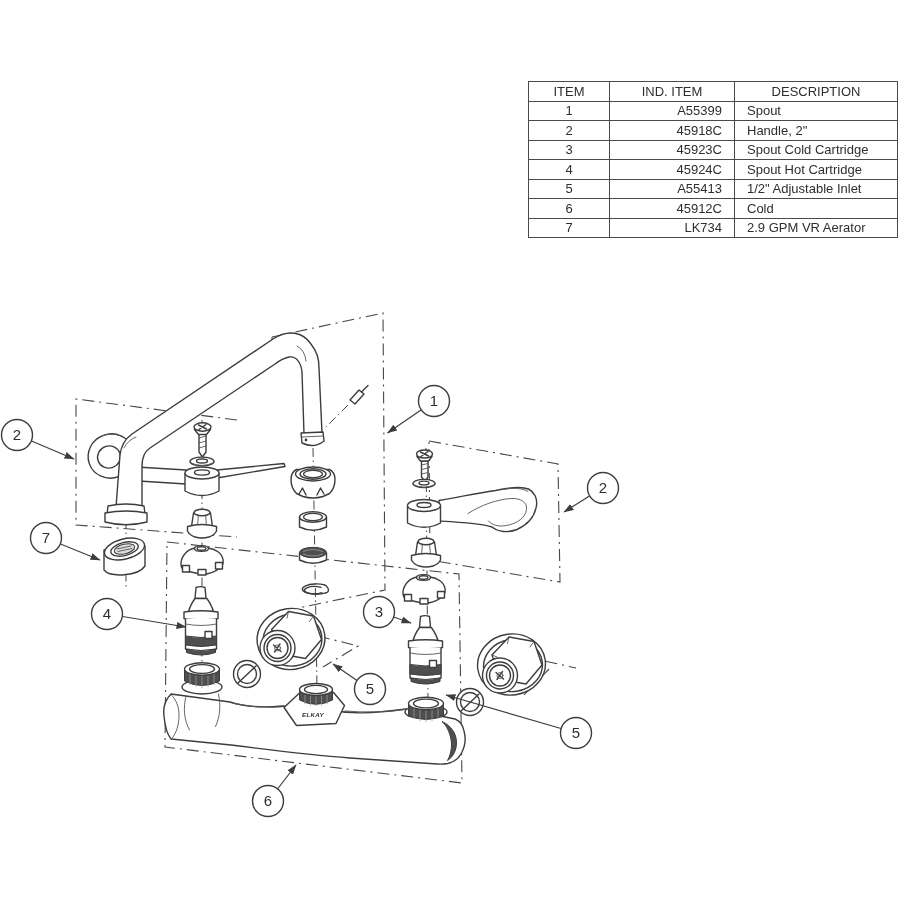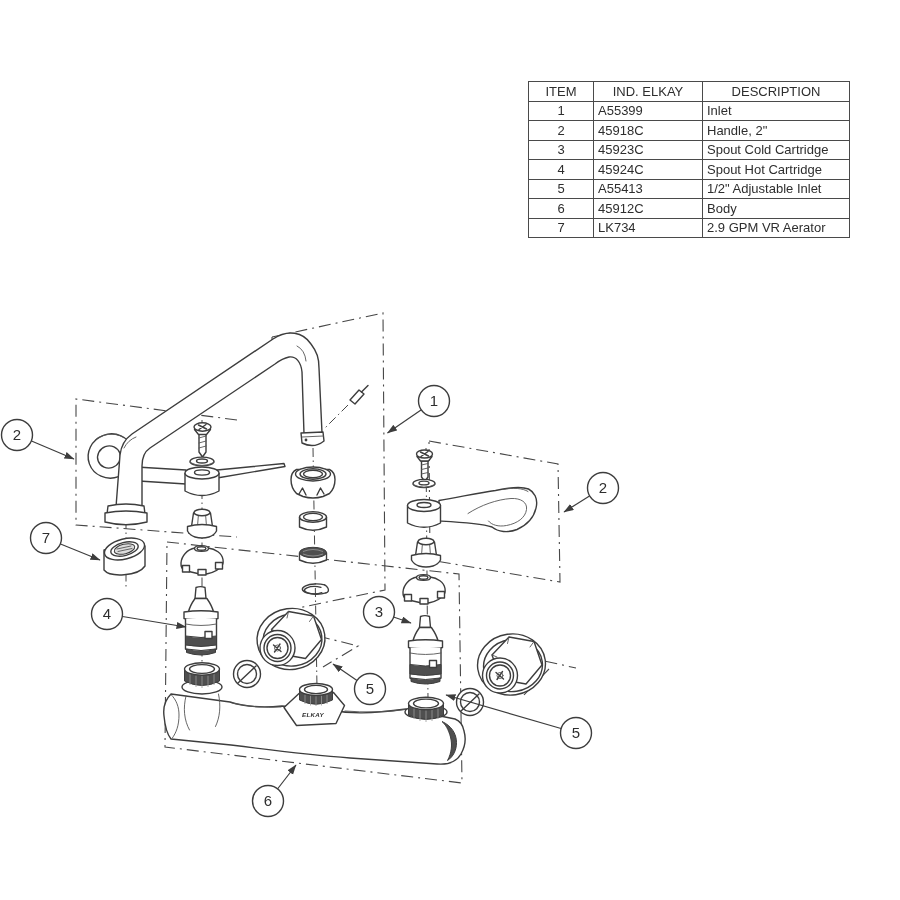--- a/index.html
+++ b/index.html
@@ -2,24 +2,24 @@
 <html><head>
 <meta charset="utf-8">
 <style>
   html,body{margin:0;padding:0;background:#fff;}
   .stage{position:relative;width:900px;height:900px;background:#fff;overflow:hidden;
          font-family:"Liberation Sans",sans-serif;}
   
   .parts-table{position:absolute;left:528px;top:81px;border-collapse:collapse;
                font-size:13px;color:#2e2e2e;background:#fff;}
   .parts-table th,.parts-table td{border:1.6px solid #4a4a4a;height:18.5px;
-               padding:0 4px;line-height:1;font-weight:normal;white-space:nowrap;}
+               padding:0 12px;line-height:1;font-weight:normal;white-space:nowrap;}
   .parts-table th{text-align:center;}
   .col-item{width:56px;text-align:center;}
-  .col-part{width:100px;text-align:left;}
+  .col-part{width:100px;text-align:right;}
   .col-desc{width:138px;text-align:left;margin-left:41px;}
   
   svg{position:absolute;left:0;top:0;}
   .ln{stroke:#3d3d3d;fill:none;stroke-width:1.4;stroke-linecap:round;stroke-linejoin:round;}
   .thin{stroke:#555;fill:none;stroke-width:.9;stroke-linecap:round;}
   .fw{fill:#fff;stroke:#3d3d3d;stroke-width:1.4;stroke-linejoin:round;}
   .fd{fill:#4f4f4f;stroke:#3d3d3d;stroke-width:1;}
   .ph{stroke:#474747;fill:none;stroke-width:1.1;stroke-dasharray:12 5 2 5;}
   .cl{stroke:#474747;fill:none;stroke-width:1;stroke-dasharray:9 3.5 1.5 3.5;}
   .lead{stroke:#3d3d3d;fill:none;stroke-width:1.2;}
@@ -31,29 +31,29 @@
 </style>
 </head>
 <body>
 
 <div class="stage">
 
   <table class="parts-table">
     <thead>
       <tr>
         <th class="col-item">ITEM</th>
-        <th class="col-part">IND. ELKAY</th>
+        <th class="col-part">IND. ITEM</th>
         <th class="col-desc">DESCRIPTION</th>
       </tr>
     </thead>
     <tbody>
       <tr>
         <td class="col-item">1</td>
         <td class="col-part">A55399</td>
-        <td class="col-desc">Inlet</td>
+        <td class="col-desc">Spout</td>
       </tr>
       <tr>
         <td class="col-item">2</td>
         <td class="col-part">45918C</td>
         <td class="col-desc">Handle, 2"</td>
       </tr>
       <tr>
         <td class="col-item">3</td>
         <td class="col-part">45923C</td>
         <td class="col-desc">Spout Cold Cartridge</td>
@@ -64,21 +64,21 @@
         <td class="col-desc">Spout Hot Cartridge</td>
       </tr>
       <tr>
         <td class="col-item">5</td>
         <td class="col-part">A55413</td>
         <td class="col-desc">1/2" Adjustable Inlet</td>
       </tr>
       <tr>
         <td class="col-item">6</td>
         <td class="col-part">45912C</td>
-        <td class="col-desc">Body</td>
+        <td class="col-desc">Cold</td>
       </tr>
       <tr>
         <td class="col-item">7</td>
         <td class="col-part">LK734</td>
         <td class="col-desc">2.9 GPM VR Aerator</td>
       </tr>
     </tbody>
   </table>
 
   <svg width="900" height="900" viewBox="0 0 900 900">

